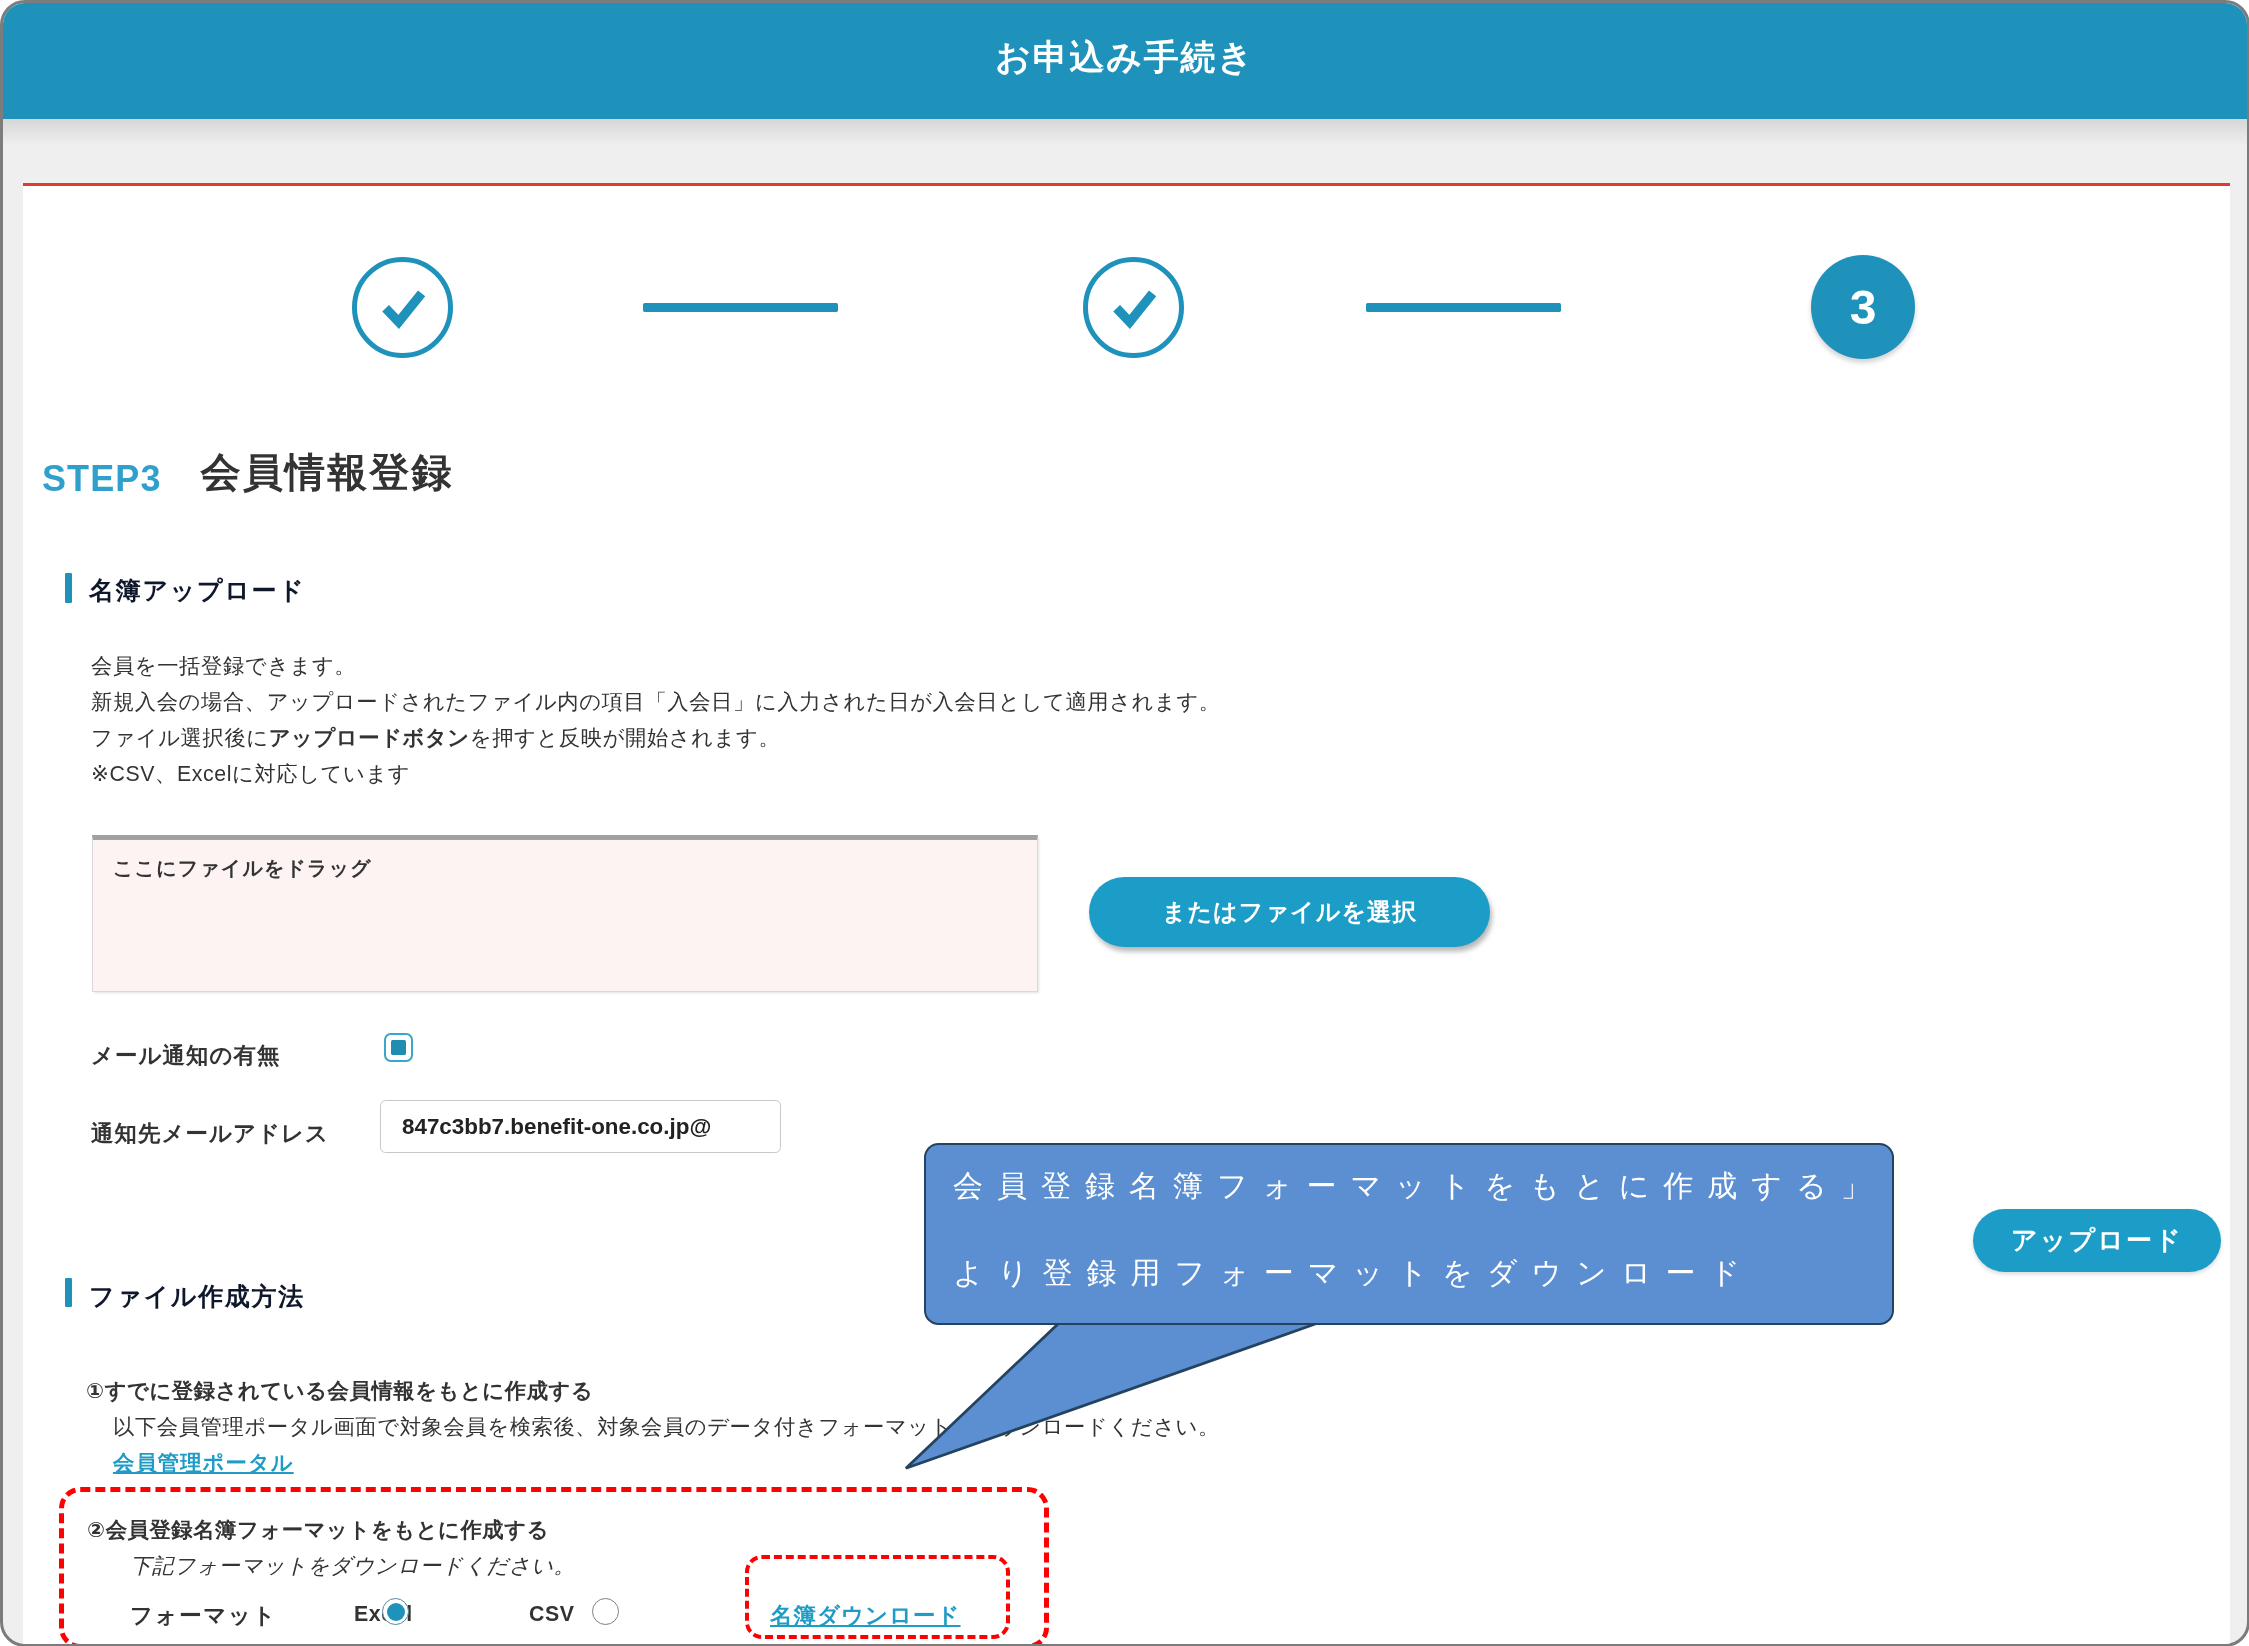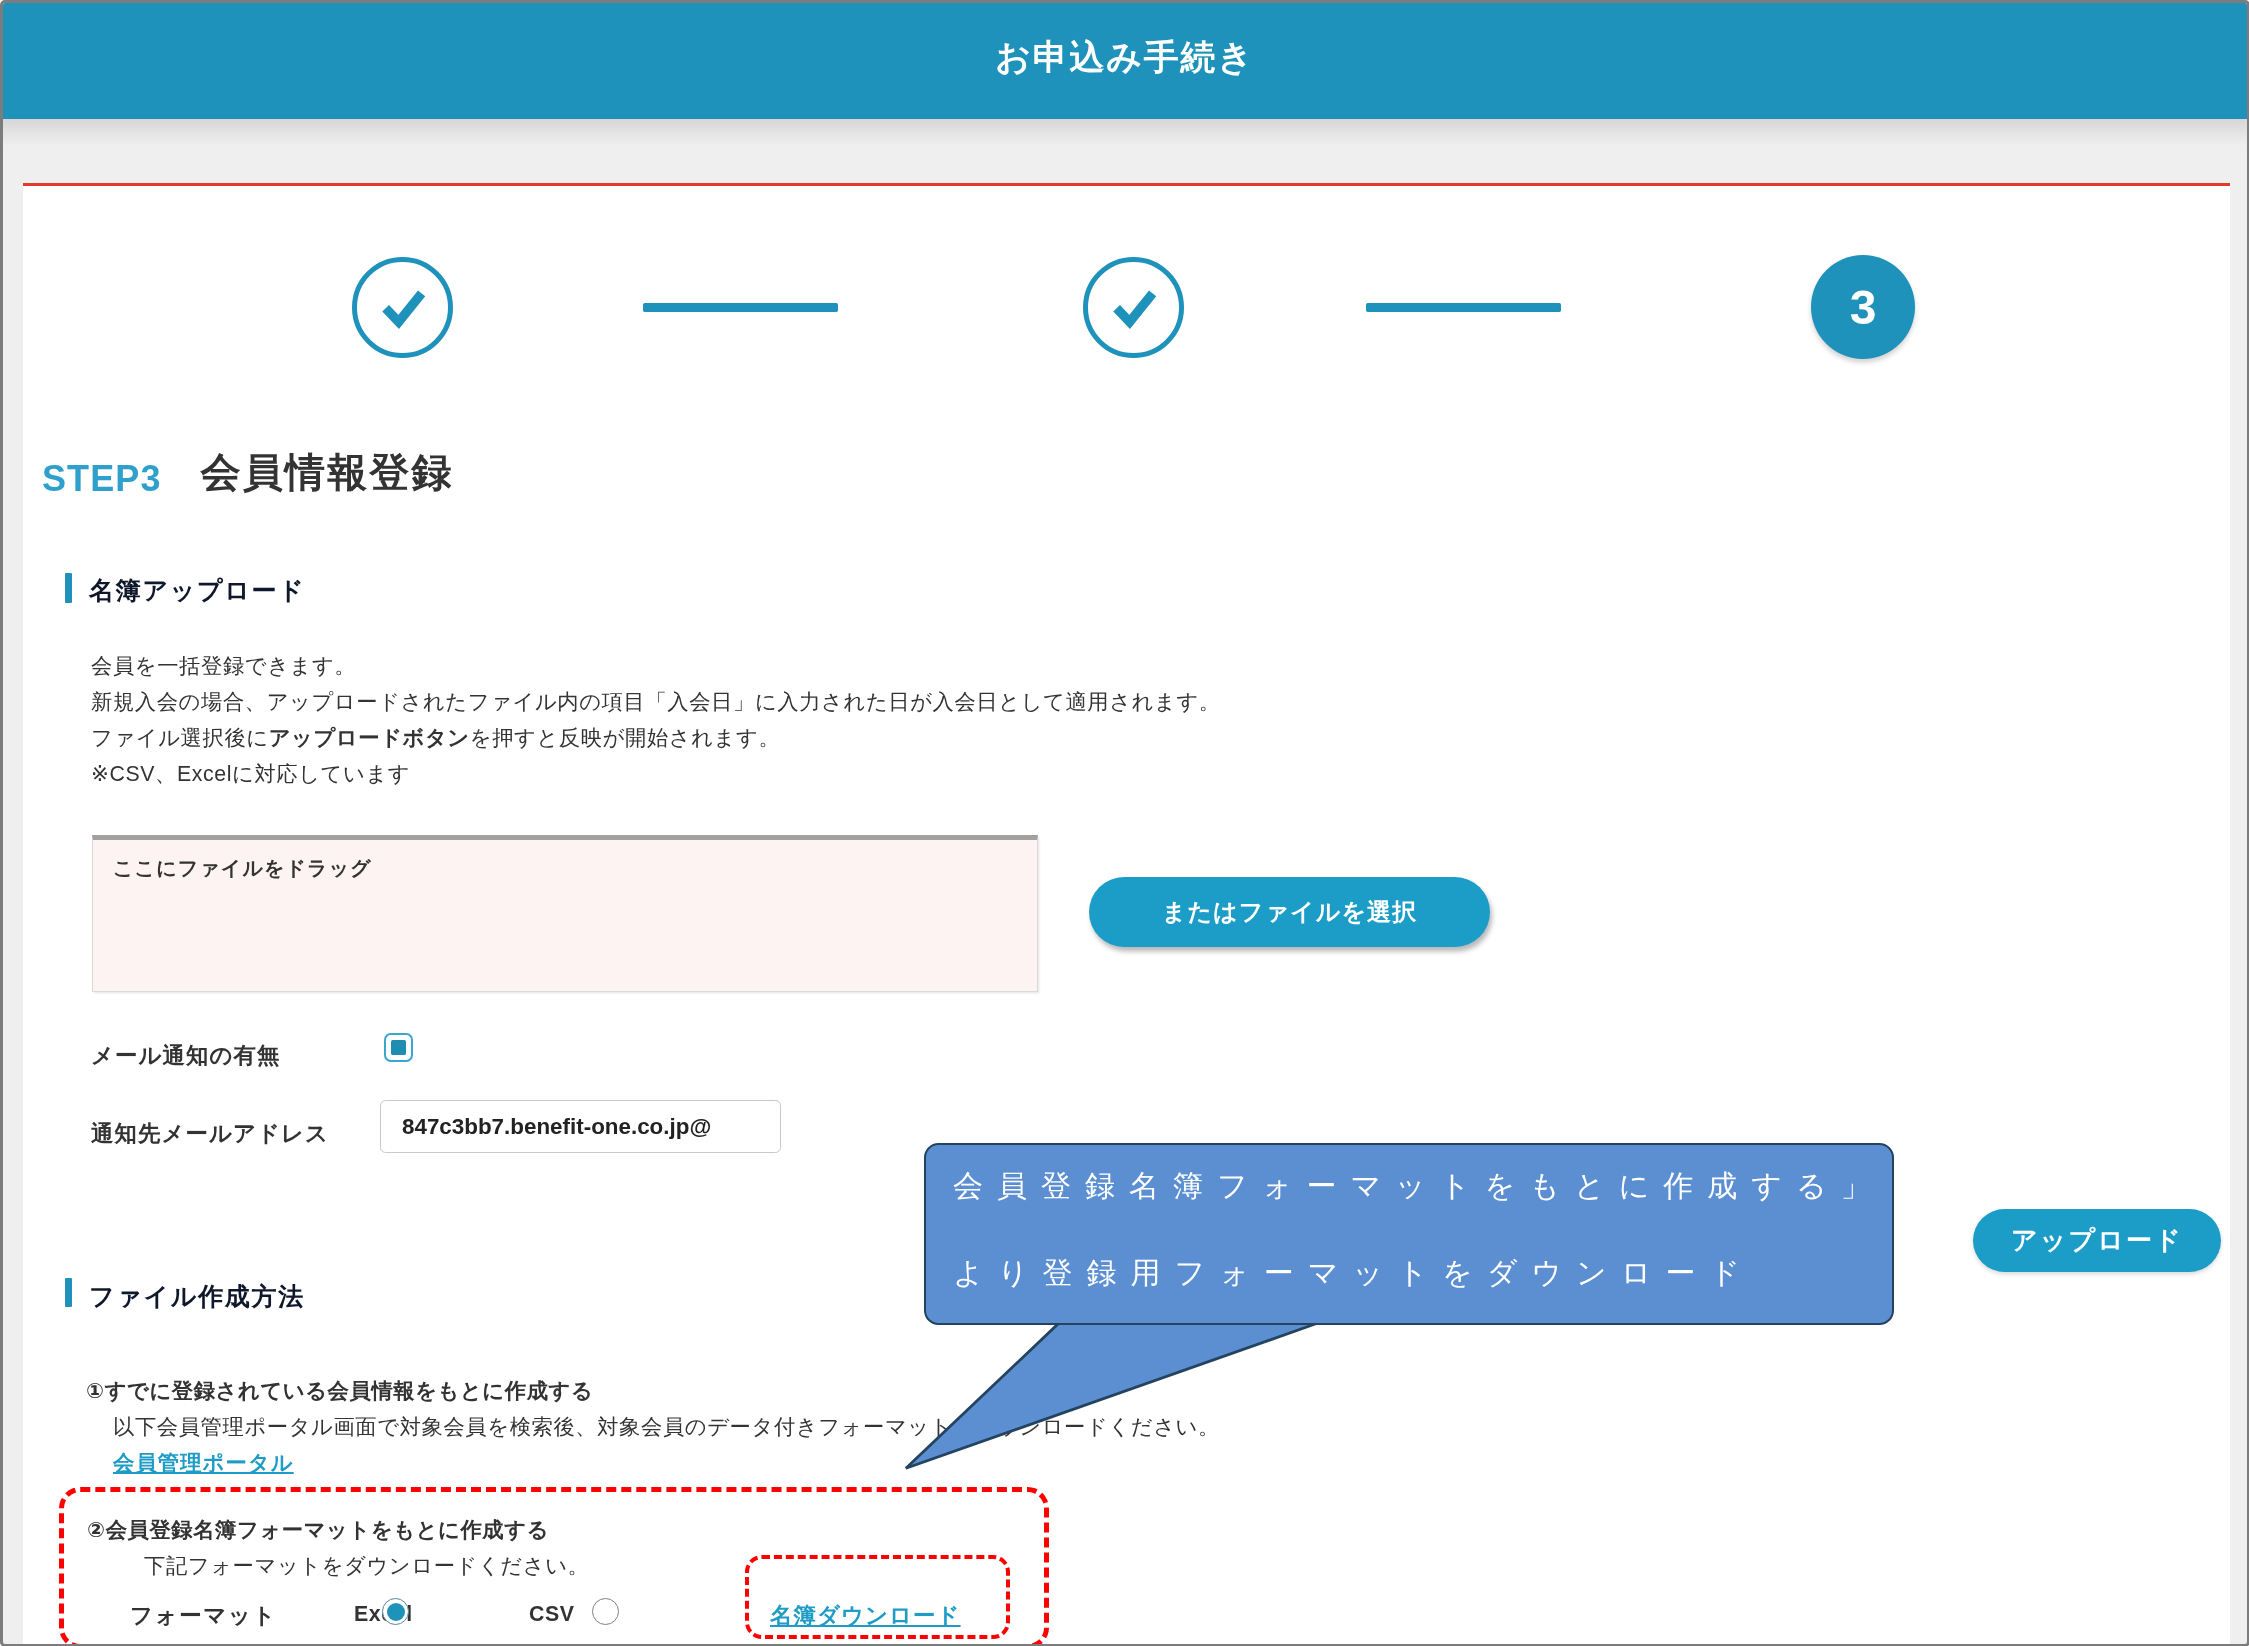--- a/index.html
+++ b/index.html
@@ -3,21 +3,21 @@
 <meta charset="utf-8">
 <style>
   html,body{margin:0;padding:0;}
   body{
     width:2250px;height:1647px;
     font-family:"Liberation Sans","DejaVu Sans",sans-serif;
     background:#ffffff;
   }
   .frame{
     position:absolute;left:0;top:0;width:2250px;height:1647px;
-    box-sizing:border-box;border:3.4px solid #7c7c7c;border-radius:5px;
+    box-sizing:border-box;border:3.4px solid #7c7c7c;border-radius:25px;
     background:#efefef;overflow:hidden;
   }
   
   .header{
     position:absolute;left:0;top:0;right:0;height:116px;
     background:#1E92BA;display:flex;align-items:center;justify-content:center;
   }
   .header-title{color:#fff;font-size:35px;font-weight:700;letter-spacing:1.7px;margin-top:-7.9px;}
   .header-shadow{position:absolute;left:0;right:0;top:116px;height:27px;
     background:linear-gradient(180deg,rgba(0,0,0,0.10),rgba(0,0,0,0));}
@@ -187,21 +187,21 @@
 
   <svg class="tail-svg" width="460" height="152" viewBox="0 0 820 270">
     <polygon points="320,4 780,4 48,262" fill="#5B8FD1" stroke="#24435F" stroke-width="5"></polygon>
   </svg>
   <div class="callout"></div>
   <div class="callout-line callout-line1">会員登録名簿フォーマットをもとに作成する」</div>
   <div class="callout-line callout-line2">より登録用フォーマットをダウンロード</div>
 
   <div class="dashed-big"></div>
   <div class="m-heading" style="left:84px;top:1512px;">②会員登録名簿フォーマットをもとに作成する</div>
-  <div class="m-desc" style="left:141px;top:1548px;">下記フォーマットをダウンロードください。</div>
+  <div class="m-desc" style="left:127px;top:1548px;font-style:italic;">下記フォーマットをダウンロードください。</div>
 
   <div class="form-label" style="left:127px;top:1597px;letter-spacing:1.7px;">フォーマット</div>
   <div class="opt-label" style="left:303px;top:1599px;margin-left:48px;">Excel</div>
   <div class="radio sel" style="left:379px;top:1595px;">
     <div class="dot"></div>
   </div>
   <div class="opt-label" style="left:526px;top:1599px;">CSV</div>
   <div class="radio unsel" style="left:589px;top:1595px;"></div>
 
   <a class="link link-roster">名簿ダウンロード</a>

